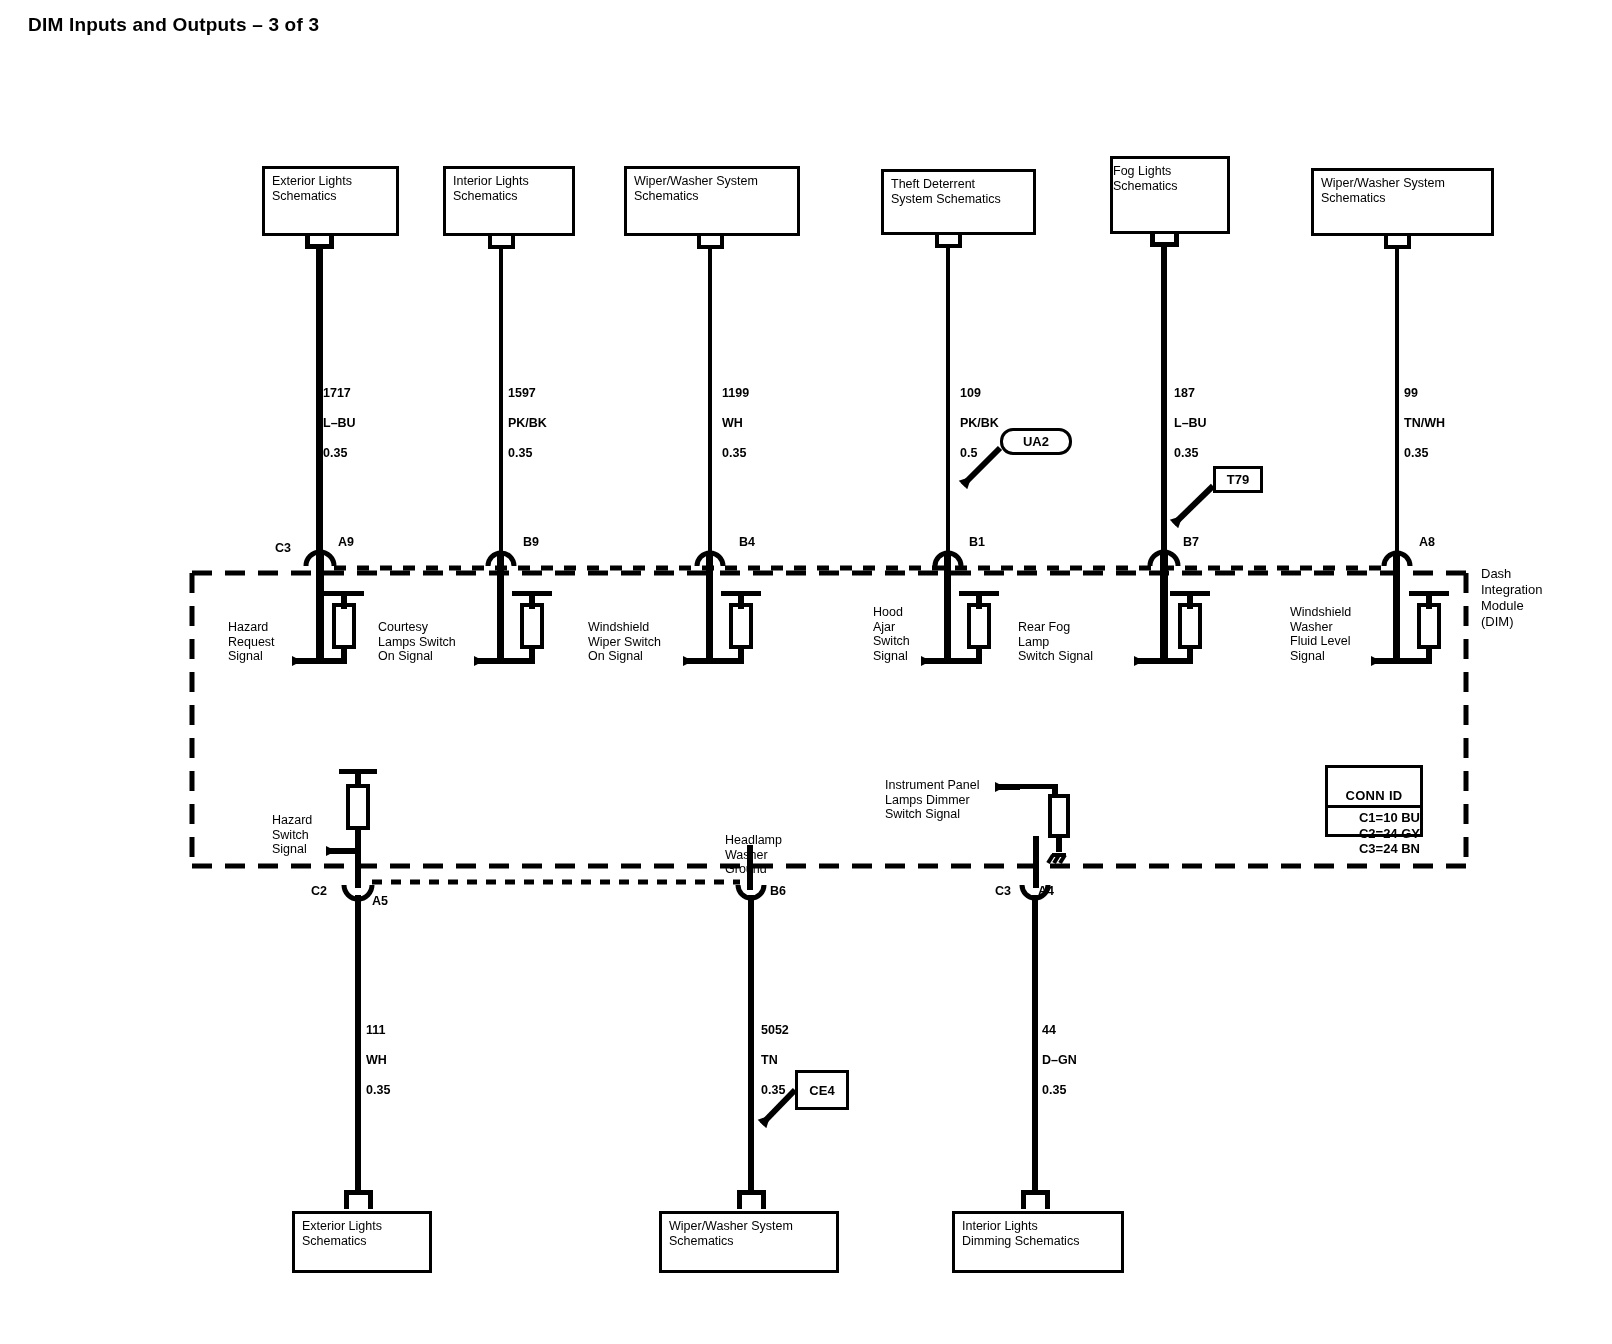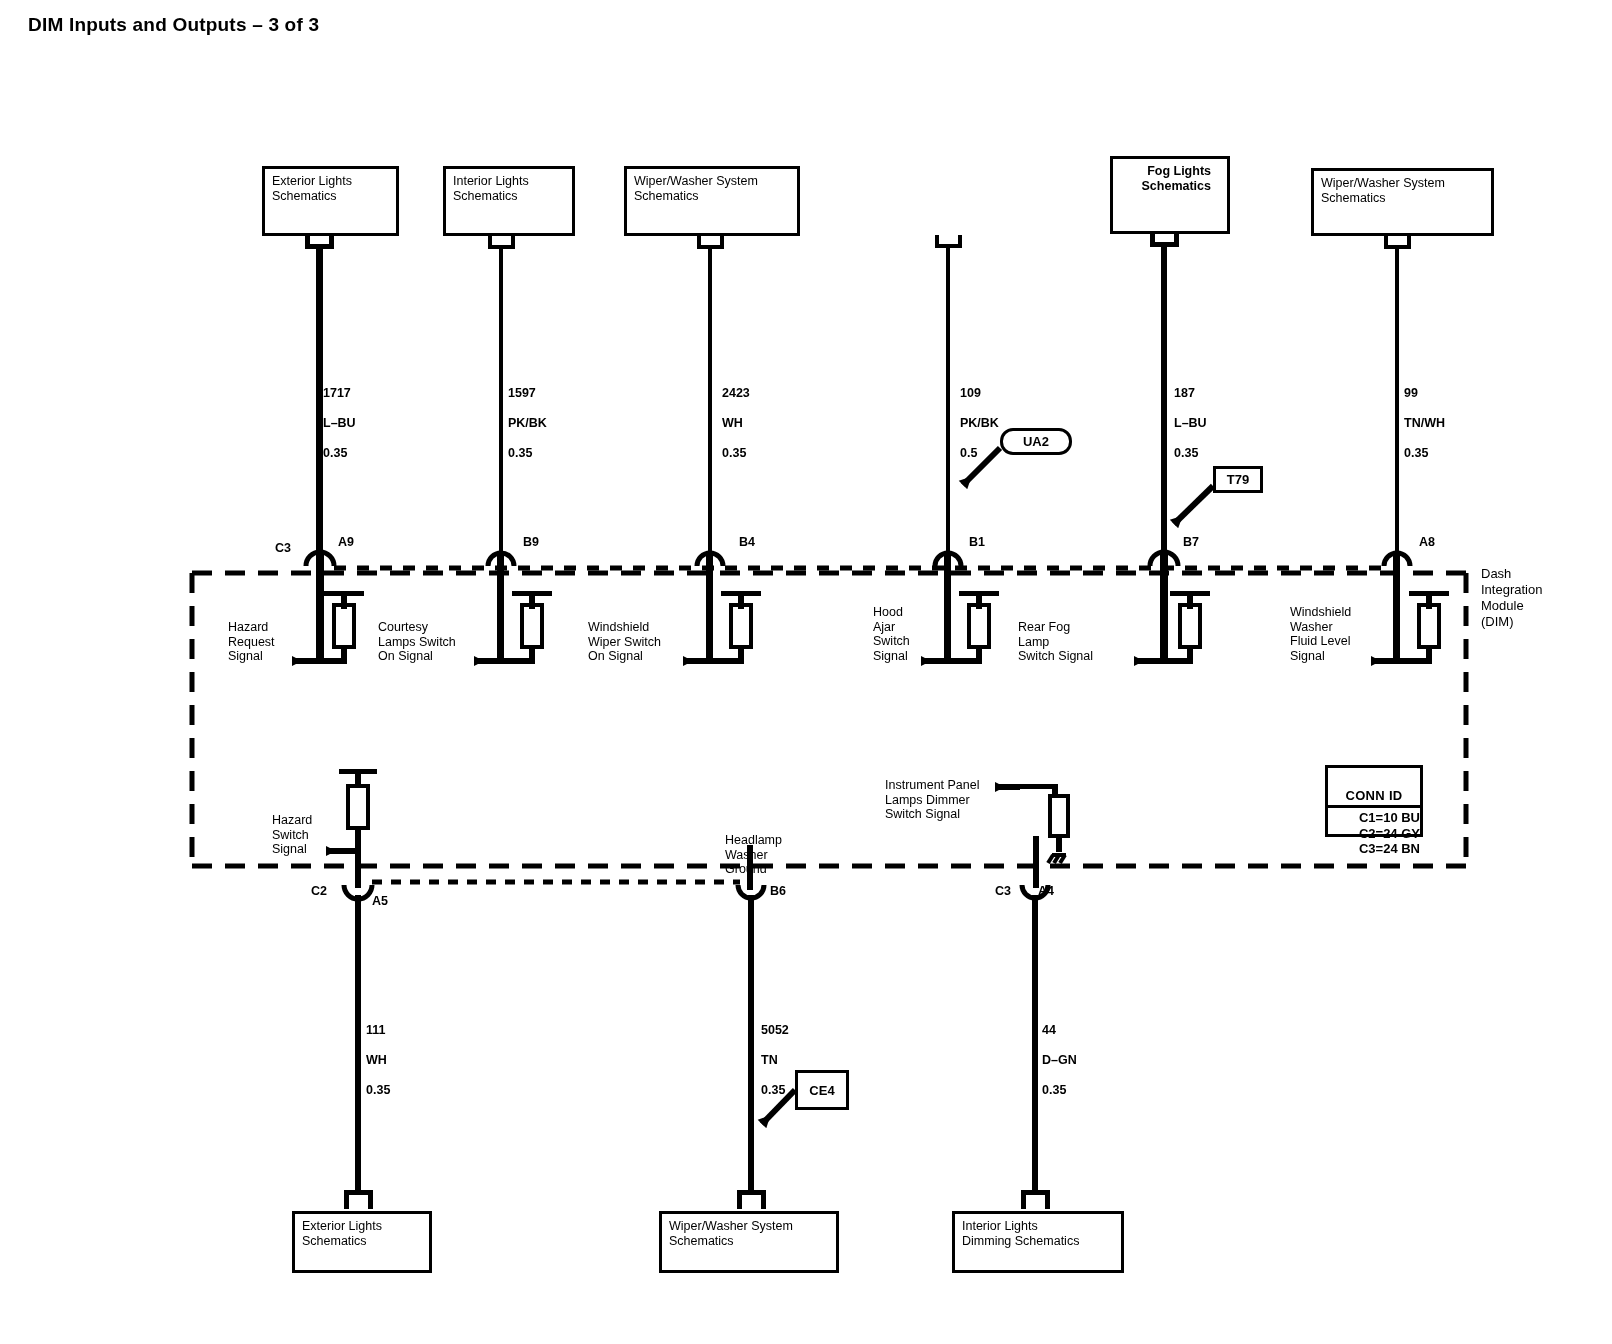--- a/index.html
+++ b/index.html
@@ -6,21 +6,21 @@
   body{width:1612px;height:1344px;position:relative;
        font-family:"Liberation Sans","DejaVu Sans",sans-serif;
        color:#000;-webkit-font-smoothing:none;}
   #stage{position:absolute;left:0;top:0;width:1612px;height:1344px;overflow:hidden;}
 
   .page-title{position:absolute;left:28px;top:14px;font-size:19px;font-weight:bold;letter-spacing:.2px;white-space:nowrap;}
 
   
   .refbox{position:absolute;border:3px solid #000;background:#fff;box-sizing:border-box;}
   .refbox .txt{position:absolute;left:7px;top:5px;font-size:12.5px;line-height:14.5px;font-weight:500;white-space:pre-line;}
-  .refbox.center .txt{left:0;right:16px;text-align:right;font-weight:bold;}
+  .refbox.center .txt{left:0;right:0;text-align:left;}
 
   
   .wlab{position:absolute;font-size:12.5px;line-height:15px;font-weight:bold;white-space:pre-line;}
 
   
   .callout{position:absolute;border:3px solid #000;background:#fff;box-sizing:border-box;
            font-size:13px;font-weight:bold;display:flex;align-items:center;justify-content:center;}
 
   
   .pin{position:absolute;font-size:12.5px;font-weight:bold;white-space:nowrap;}
@@ -48,20 +48,24 @@
     <div class="txt">Exterior Lights
 Schematics</div>
   </div>
   <div class="refbox" style="left:443px;top:166px;width:132px;height:70px;">
     <div class="txt">Interior Lights
 Schematics</div>
   </div>
   <div class="refbox" style="left:624px;top:166px;width:176px;height:70px;">
     <div class="txt">Wiper/Washer System
 Schematics</div>
+  </div>
+  <div class="refbox" style="left:881px;top:169px;width:155px;height:66px;">
+    <div class="txt">Theft Deterrent
+System Schematics</div>
   </div>
   <div class="refbox center" style="left:1110px;top:156px;width:120px;height:78px;">
     <div class="txt">Fog Lights
 Schematics</div>
   </div>
   <div class="refbox" style="left:1311px;top:168px;width:183px;height:68px;">
     <div class="txt">Wiper/Washer System
 Schematics</div>
   </div>
 
@@ -96,21 +100,21 @@
     <span>1717</span><br>
     <span>L–BU</span><br>
     <span>0.35</span>
   </div>
   <div class="wlab" style="left:508px;top:371px;">
     <span>1597</span><br>
     <span>PK/BK</span><br>
     <span>0.35</span>
   </div>
   <div class="wlab" style="left:722px;top:371px;">
-    <span>2423</span><br>
+    <span>1199</span><br>
     <span>WH</span><br>
     <span>0.35</span>
   </div>
   <div class="wlab" style="left:960px;top:371px;">
     <span>109</span><br>
     <span>PK/BK</span><br>
     <span>0.5</span>
   </div>
   <div class="wlab" style="left:1174px;top:371px;">
     <span>187</span><br>

